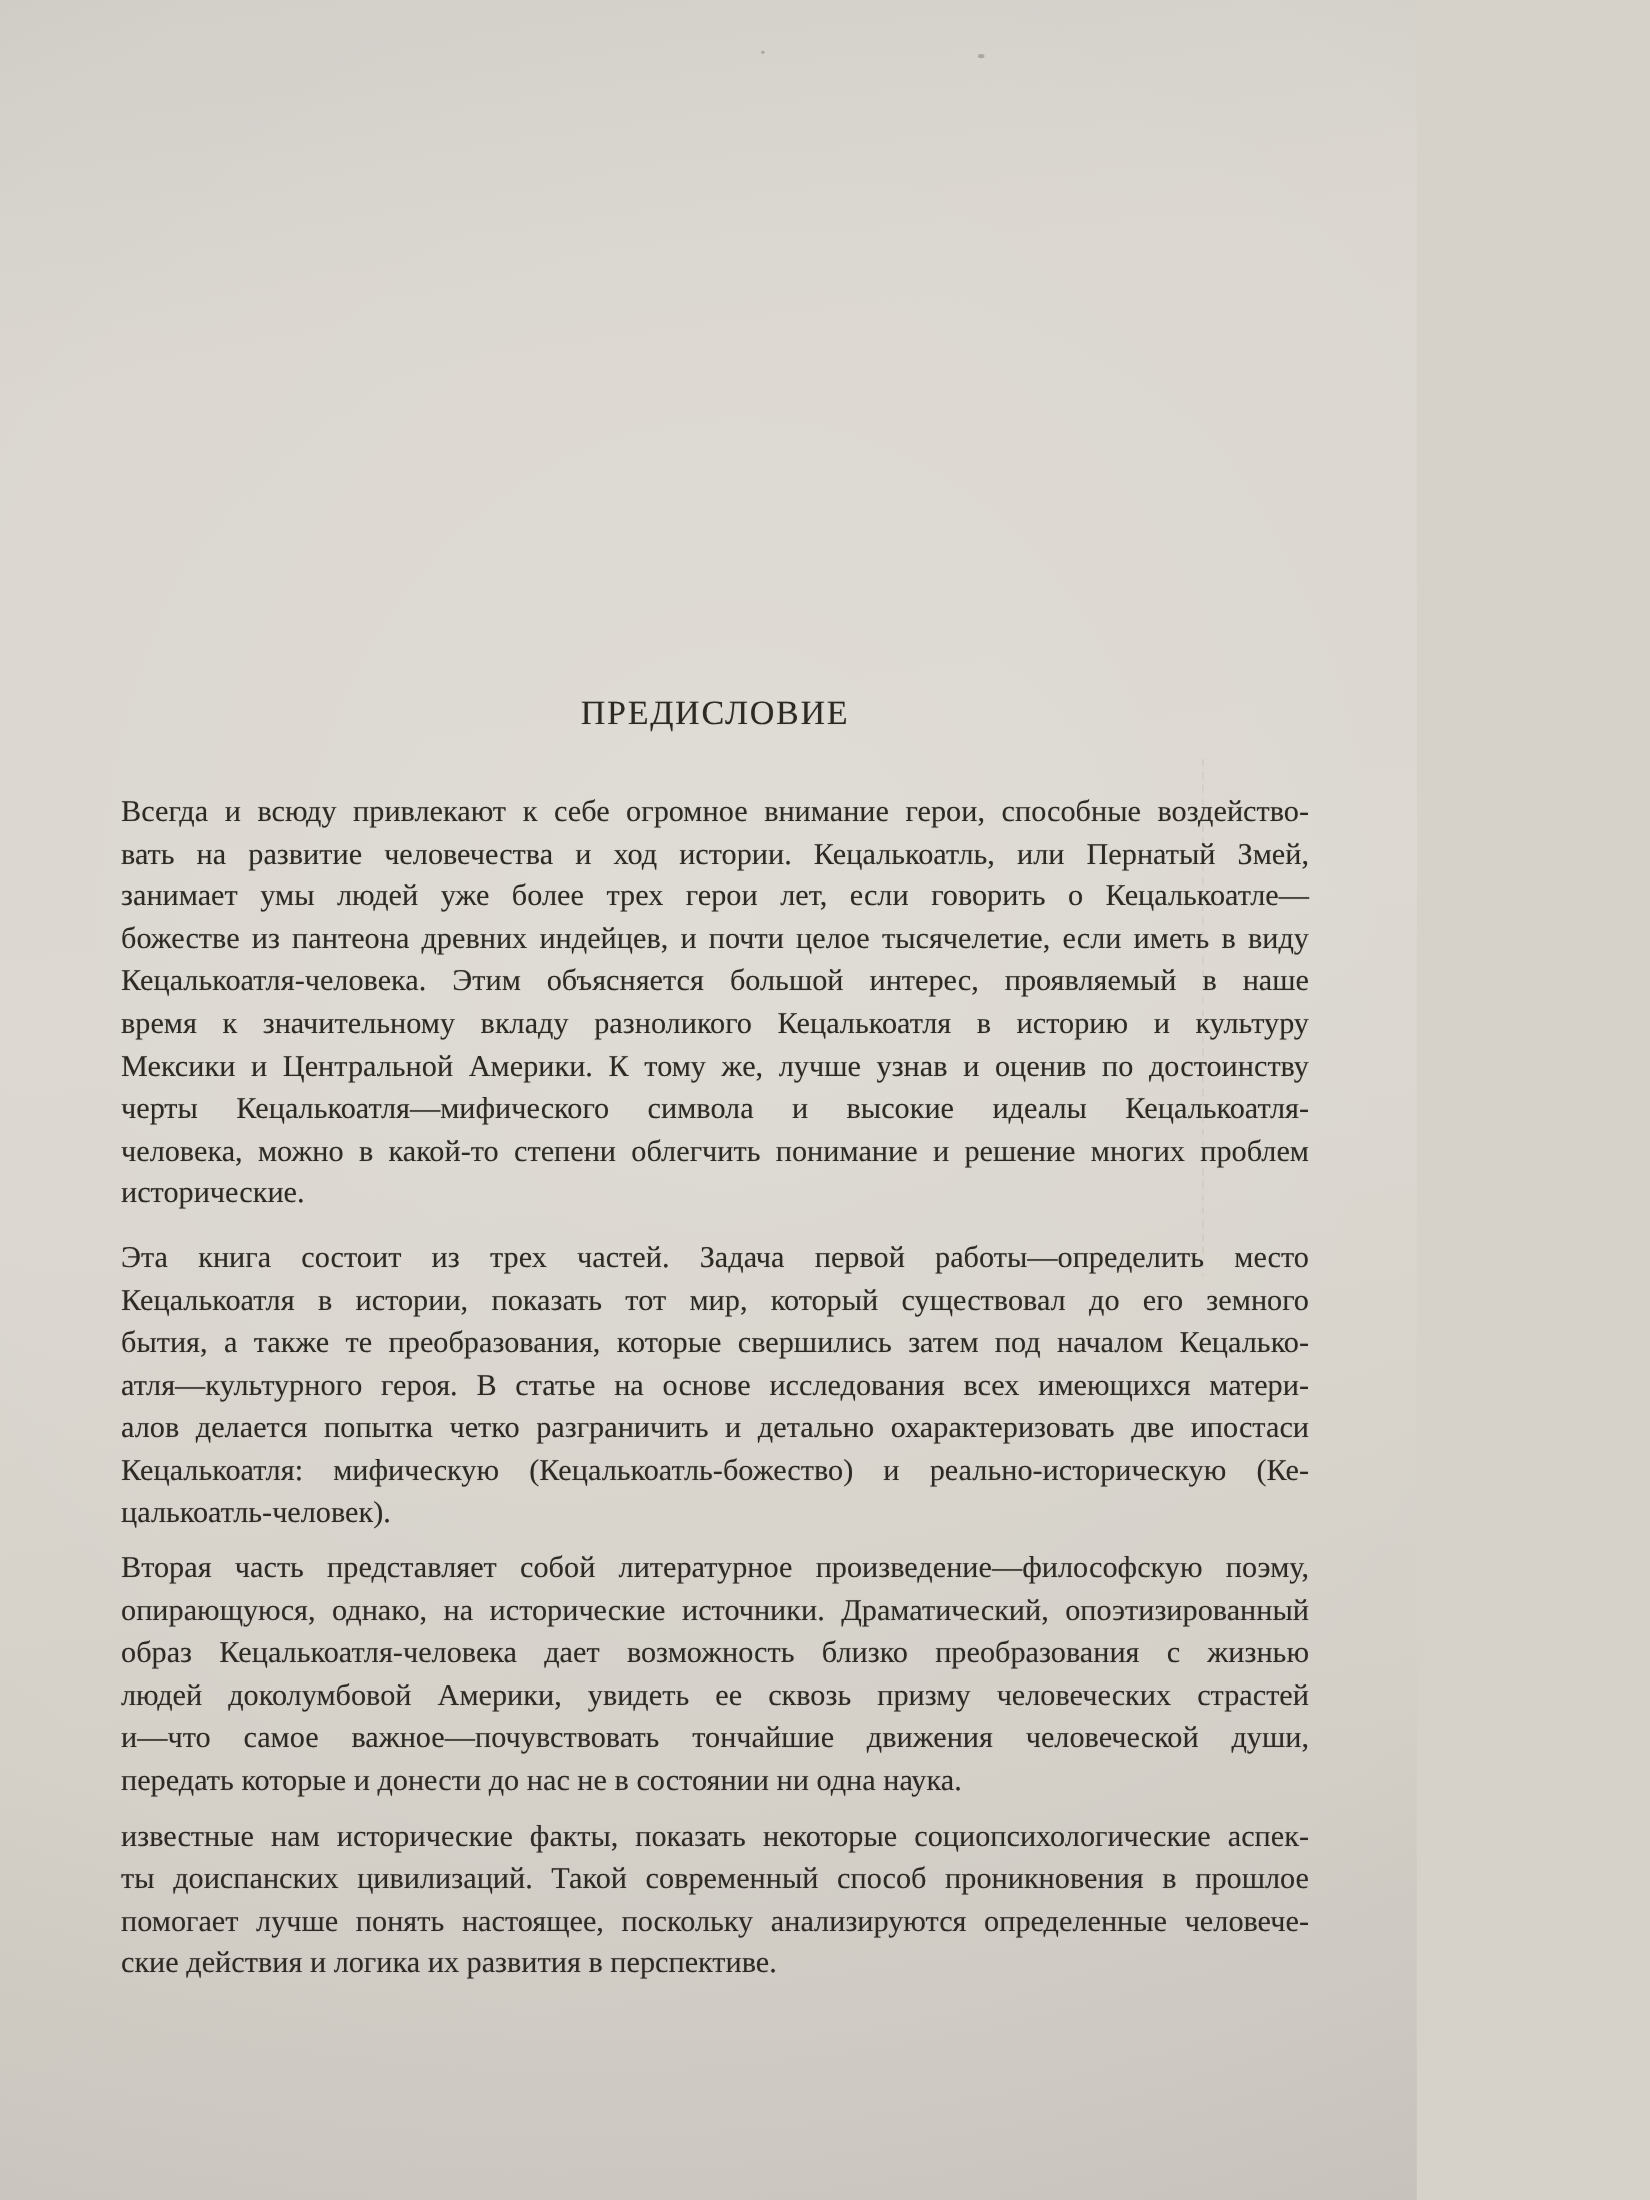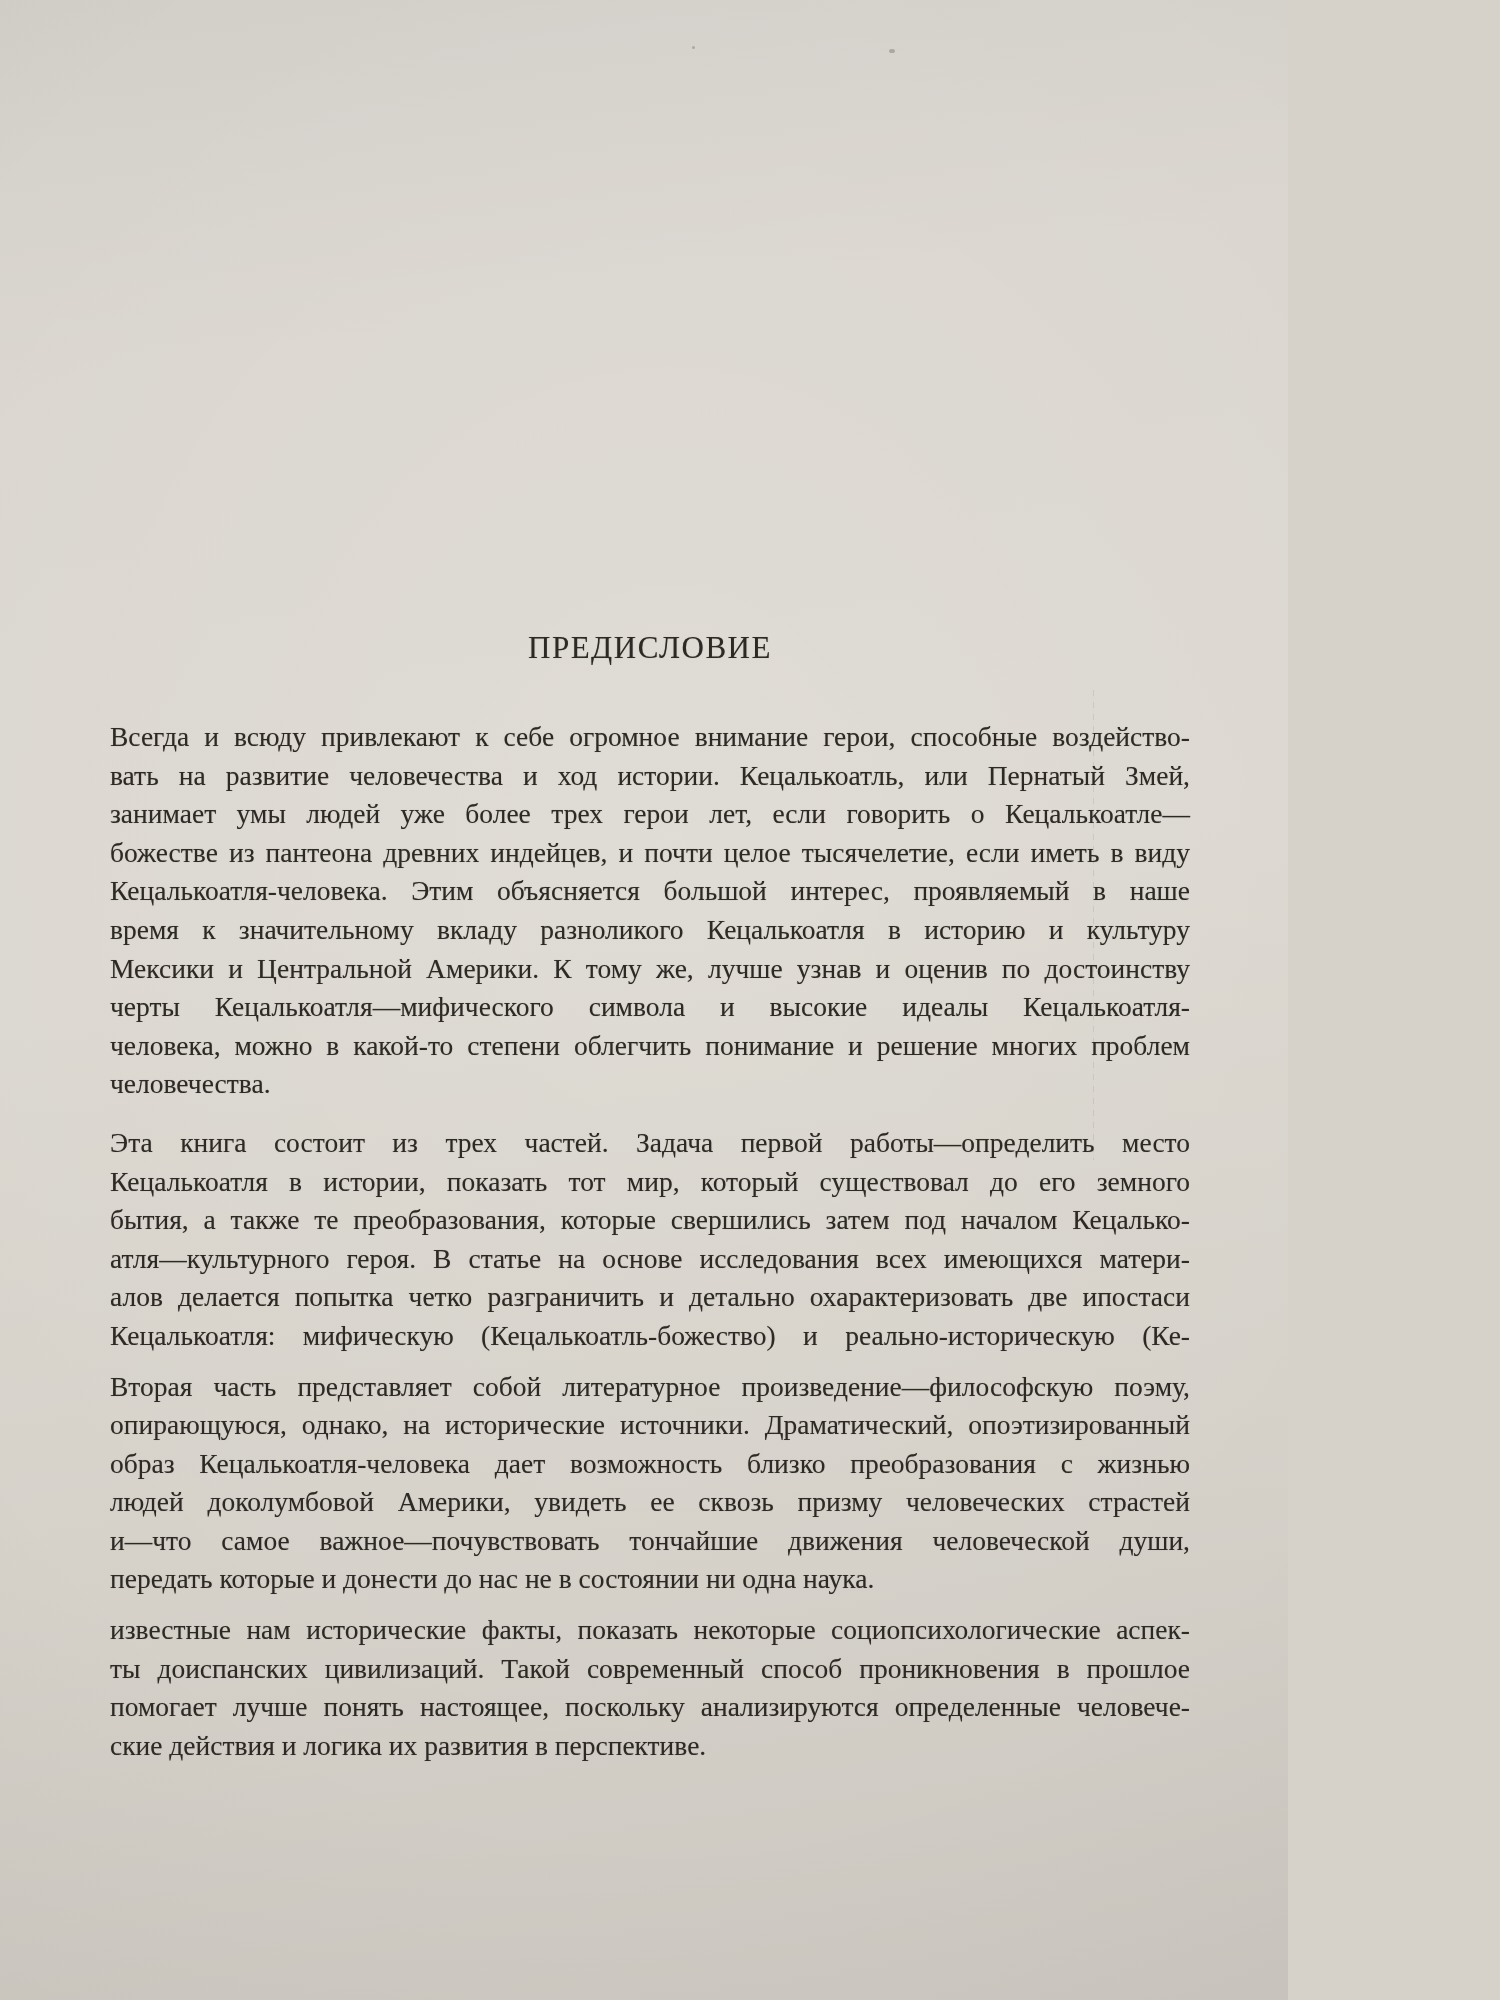--- a/index.html
+++ b/index.html
@@ -79,30 +79,31 @@
     <section class="para">
       <div class="line">Всегда и всюду привлекают к себе огромное внимание герои, способные воздейство-</div>
       <div class="line">вать на развитие человечества и ход истории. Кецалькоатль, или Пернатый Змей,</div>
       <div class="line">занимает умы людей уже более трех герои лет, если говорить о Кецалькоатле—</div>
       <div class="line">божестве из пантеона древних индейцев, и почти целое тысячелетие, если иметь в виду</div>
       <div class="line">Кецалькоатля-человека. Этим объясняется большой интерес, проявляемый в наше</div>
       <div class="line">время к значительному вкладу разноликого Кецалькоатля в историю и культуру</div>
       <div class="line">Мексики и Центральной Америки. К тому же, лучше узнав и оценив по достоинству</div>
       <div class="line">черты Кецалькоатля—мифического символа и высокие идеалы Кецалькоатля-</div>
       <div class="line">человека, можно в какой-то степени облегчить понимание и решение многих проблем</div>
-      <div class="line last">человечества.</div>
+      <div class="line last">исторические.</div>
     </section>
 
     <section class="para m20">
       <div class="line">Эта книга состоит из трех частей. Задача первой работы—определить место</div>
       <div class="line">Кецалькоатля в истории, показать тот мир, который существовал до его земного</div>
       <div class="line">бытия, а также те преобразования, которые свершились затем под началом Кецалько-</div>
       <div class="line">атля—культурного героя. В статье на основе исследования всех имеющихся матери-</div>
       <div class="line">алов делается попытка четко разграничить и детально охарактеризовать две ипостаси</div>
       <div class="line">Кецалькоатля: мифическую (Кецалькоатль-божество) и реально-историческую (Ке-</div>
+      <div class="line last">цалькоатль-человек).</div>
     </section>
 
     <section class="para m26">
       <div class="line">Вторая часть представляет собой литературное произведение—философскую поэму,</div>
       <div class="line">опирающуюся, однако, на исторические источники. Драматический, опоэтизированный</div>
       <div class="line">образ Кецалькоатля-человека дает возможность близко преобразования с жизнью</div>
       <div class="line">людей доколумбовой Америки, увидеть ее сквозь призму человеческих страстей</div>
       <div class="line">и—что самое важное—почувствовать тончайшие движения человеческой души,</div>
       <div class="line last">передать которые и донести до нас не в состоянии ни одна наука.</div>
     </section>

